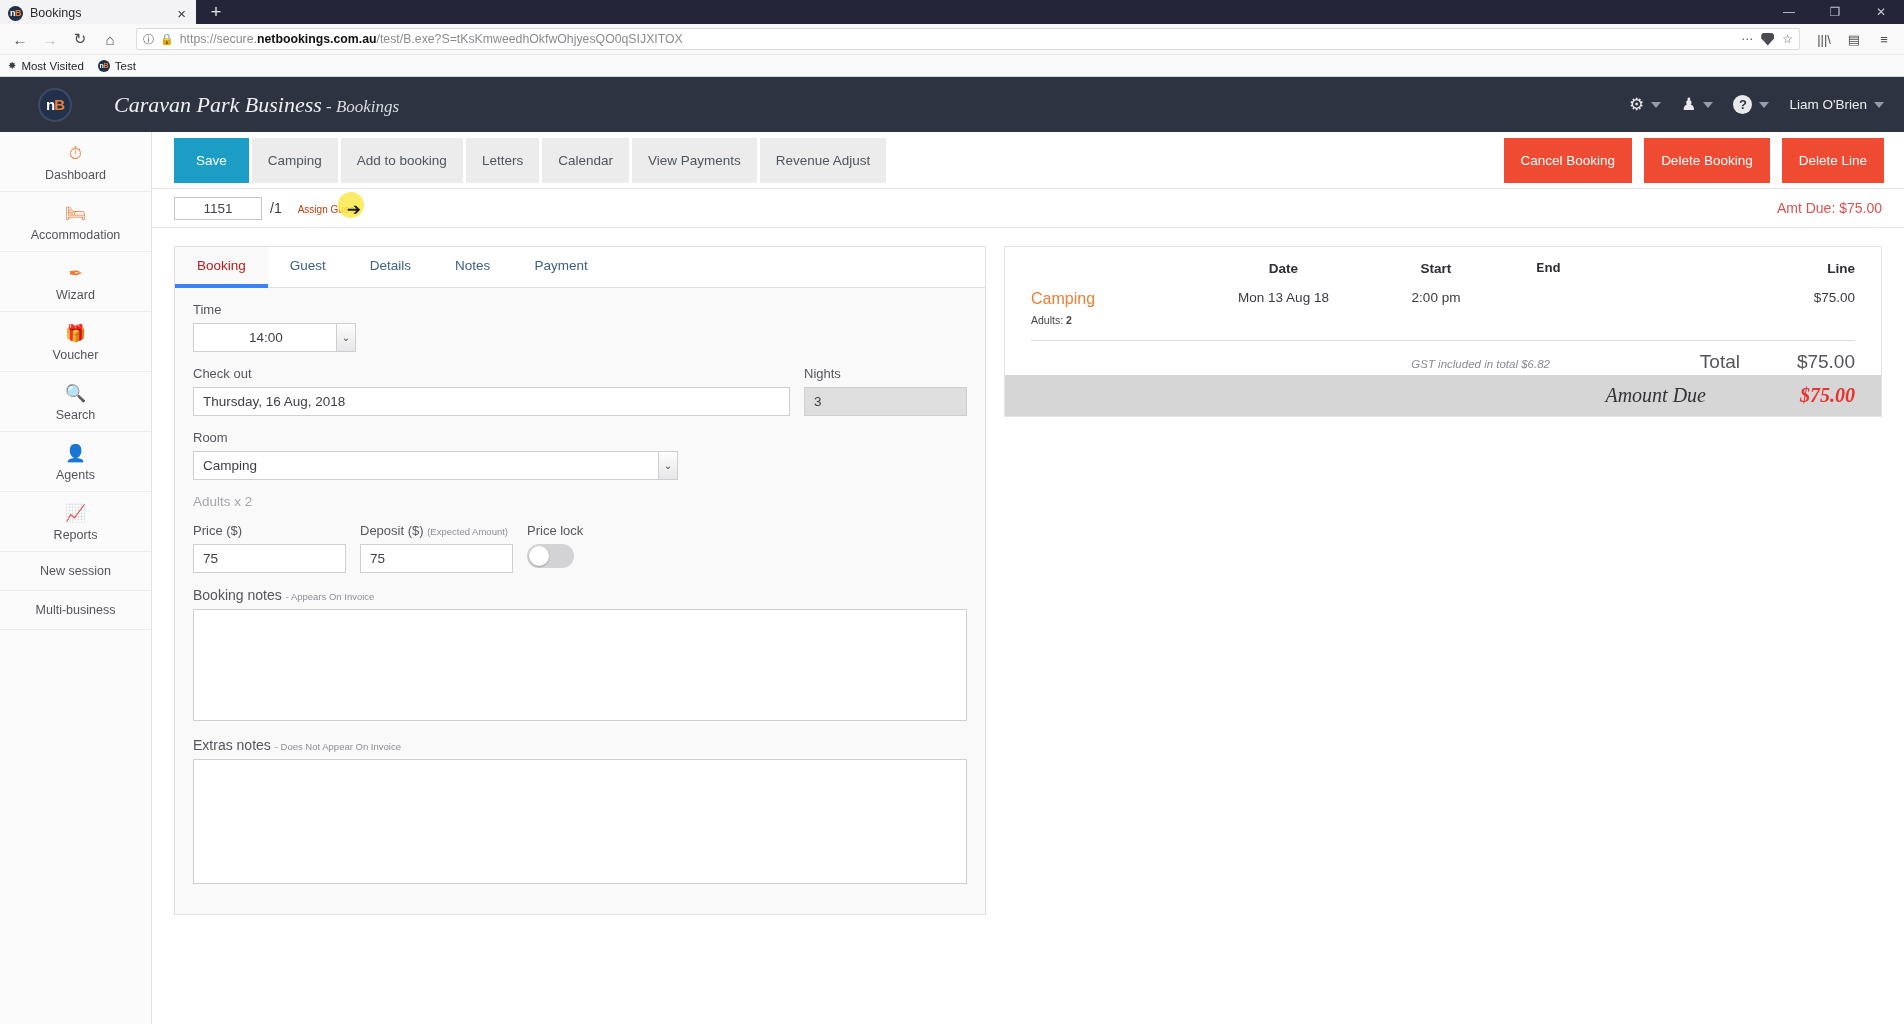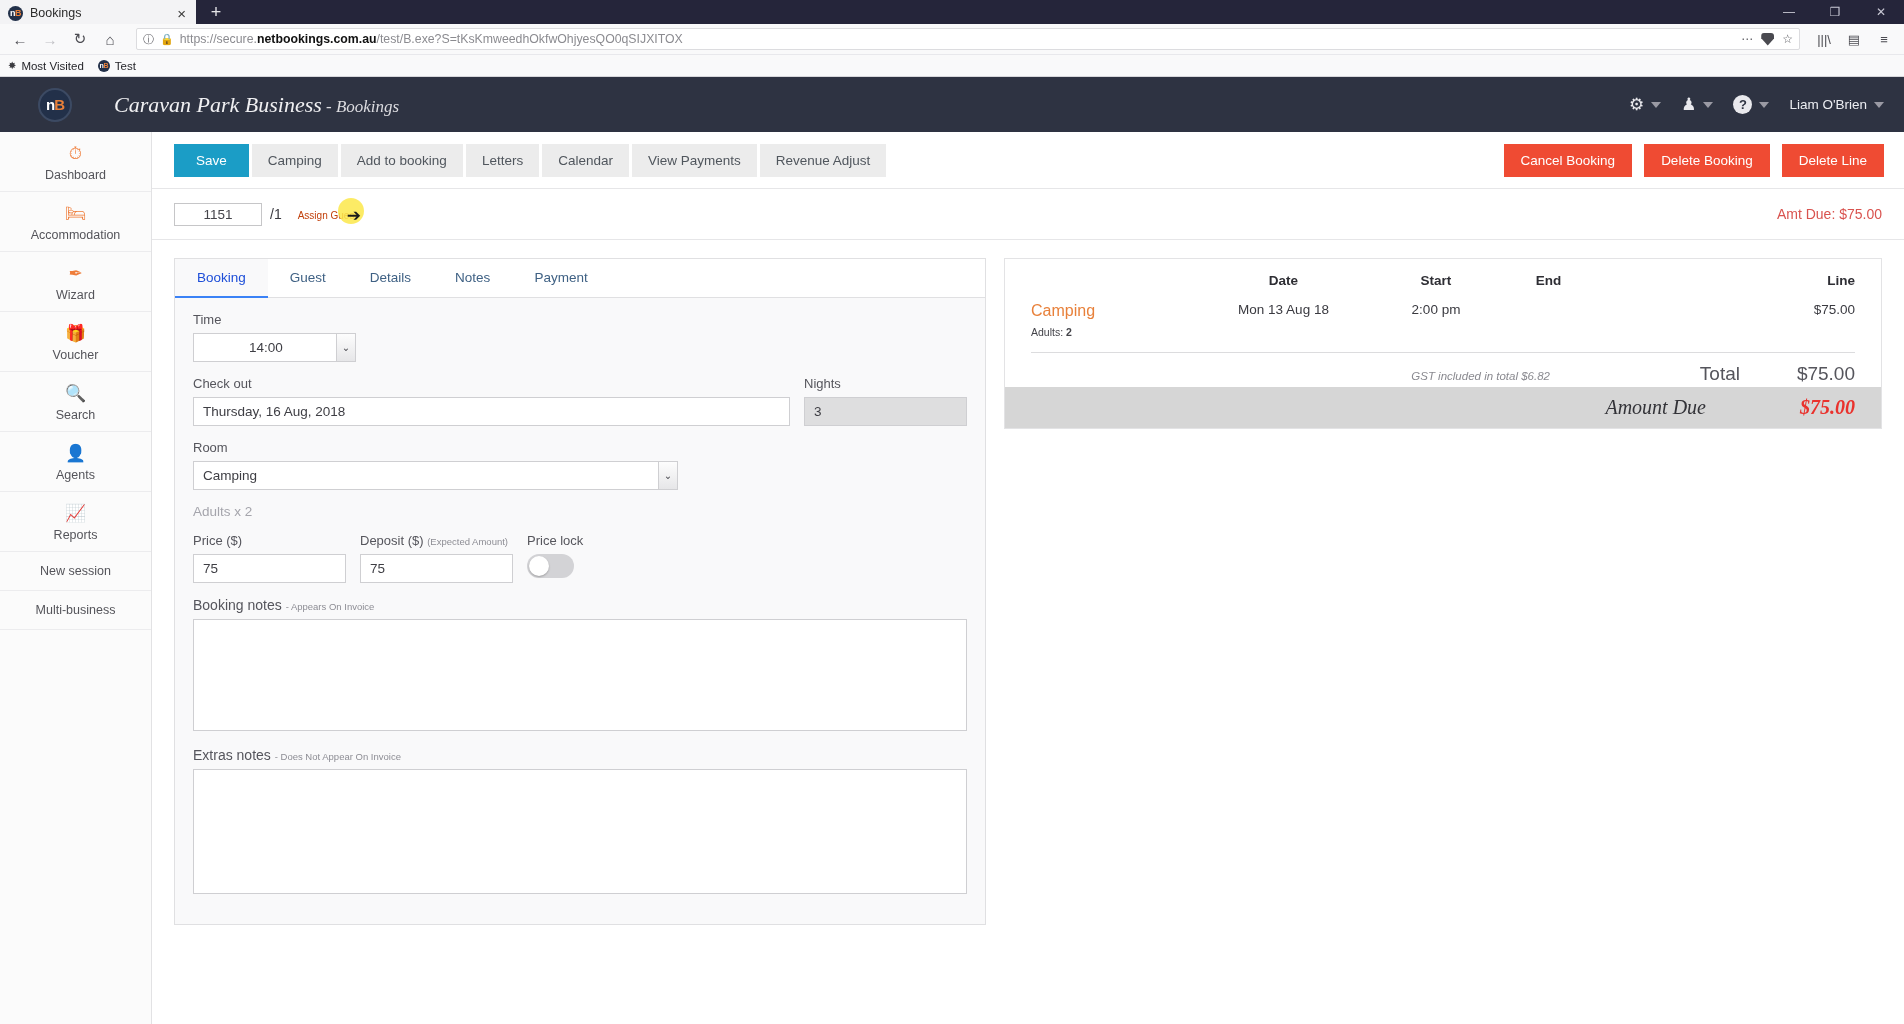--- a/index.html
+++ b/index.html
@@ -113,31 +113,31 @@
   .side-ico { font-size: 17px; color: #ef7d3a; line-height: 1; height: 20px;
     display: flex; align-items: center; }
   .side-lbl { font-size: 12.5px; color: #54545a; }
   .side-item.plain { padding: 12px 20px; }
 
   .content { flex: 1; background: #ffffff; overflow: hidden; position: relative; }
 
   
   .toolbar { height: 56px; display: flex; align-items: center; padding: 0 20px 0 22px; gap: 3px; }
   .tbtn {
-    height: 33px; padding: 0 16px; display: flex; align-items: center;
+    height: 45px; padding: 0 16px; display: flex; align-items: center;
     background: #ececec; color: #50565d; font-size: 13.5px; border: none;
     font-family: "Liberation Sans", sans-serif;
   }
   .tbtn.primary { background: #1b9dc6; color: #fff; padding: 0 22px; }
   .tb-right { margin-left: auto; display: flex; gap: 12px; }
   .tbtn.danger { background: #ef4b33; color: #fff; padding: 0 17px; }
 
   
   .idbar {
-    height: 52px; border-top: 1px solid #e6e6e8; border-bottom: 1px solid #e6e6e8;
+    height: 40px; border-top: 1px solid #e6e6e8; border-bottom: 1px solid #e6e6e8;
     display: flex; align-items: center; padding: 0 22px; background: #fff;
   }
   .idinput {
     width: 88px; height: 23px; border: 1px solid #c6c6c8; text-align: center;
     font-size: 13.5px; color: #44444a; background: #fff;
     font-family: "Liberation Sans", sans-serif;
   }
   .idslash { margin-left: 8px; font-size: 14px; color: #3a3a40; }
   .assign-wrap { position: relative; margin-left: 16px; }
   .assign { font-size: 10px; color: #c2410c; text-decoration: none; }
@@ -149,21 +149,21 @@
     color: #1a1a1a; line-height: 1; }
   .amtdue { margin-left: auto; color: #d9534f; font-size: 14px; }
 
   
   .panels { display: flex; padding: 18px 22px 0; gap: 18px; align-items: flex-start; }
   .panel-left { width: 812px; border: 1px solid #e0e0e2; background: #f9f9fa; }
   .panel-right { flex: 1; border: 1px solid #e3e3e5; background: #fff; }
 
   .tabs { display: flex; border-bottom: 1px solid #e0e0e2; background: #fff; }
   .tab-item { padding: 11px 22px; font-size: 13.5px; color: #3f6184; }
-  .tab-item.active { color: #1d4ed8; border-bottom: 2px solid #3b82f6;
+  .tab-item.active { color: #b91c1c; border-bottom: 4px solid #3b82f6;
     background: #f9f9fa; margin-bottom: -1px; }
 
   .form { padding: 14px 18px 26px; background: #f9f9fa; }
   .flabel { font-size: 13px; color: #55555c; margin-bottom: 6px; display: block; }
   .row { display: flex; gap: 14px; margin-bottom: 14px; }
   .fi {
     height: 29px; border: 1px solid #cfcfd2; background: #fff; width: 100%;
     padding: 0 9px; font-size: 13.5px; color: #3e3e44;
     font-family: "Liberation Sans", sans-serif;
   }
@@ -193,21 +193,21 @@
   .notes-lbl { font-size: 14px; color: #55555c; margin: 12px 0 6px; }
   .notes-lbl .sublabel { font-size: 9.5px; }
   .ta { width: 100%; height: 112px; border: 1px solid #cfcfd2; background: #fff;
     resize: none; font-family: "Liberation Sans", sans-serif; font-size: 13px; }
   .ta.tall { height: 125px; }
 
   
   .sum-head { display: flex; padding: 14px 26px 10px; font-size: 13.5px;
     font-weight: bold; color: #2e2e34; }
   .c1 { width: 165px; } .c2 { width: 175px; text-align: center; }
-  .c3 { width: 130px; text-align: center; } .c4 { width: 95px; text-align: center; }
+  .c3 { width: 130px; text-align: center; } .c4 { width: 95px; text-align: center; font-family: Liberation Mono, monospace; }
   .c5 { flex: 1; text-align: right; }
   .sum-row { display: flex; padding: 4px 26px 0; font-size: 13.5px; color: #3a3a40; }
   .svc-name { color: #e8803a; font-size: 16px; }
   .sum-sub { padding: 6px 26px 14px; font-size: 10.5px; color: #44444a; }
   .sum-sub b { font-weight: bold; }
   .divider { height: 1px; background: #dcdcde; margin: 0 26px; }
   .tot-row { display: flex; align-items: baseline; padding: 10px 26px 2px; }
   .gst { flex: 1; text-align: right; font-size: 11.5px; color: #8a8a90;
     font-style: italic; padding-right: 40px; }
   .tot-lbl { font-size: 19px; color: #55555c; width: 150px; text-align: right; }

